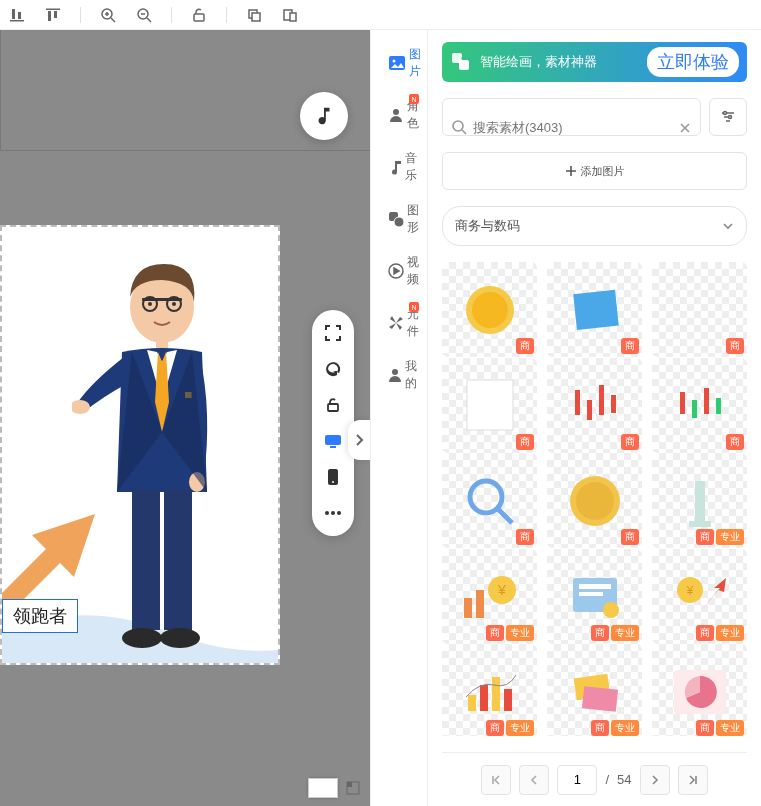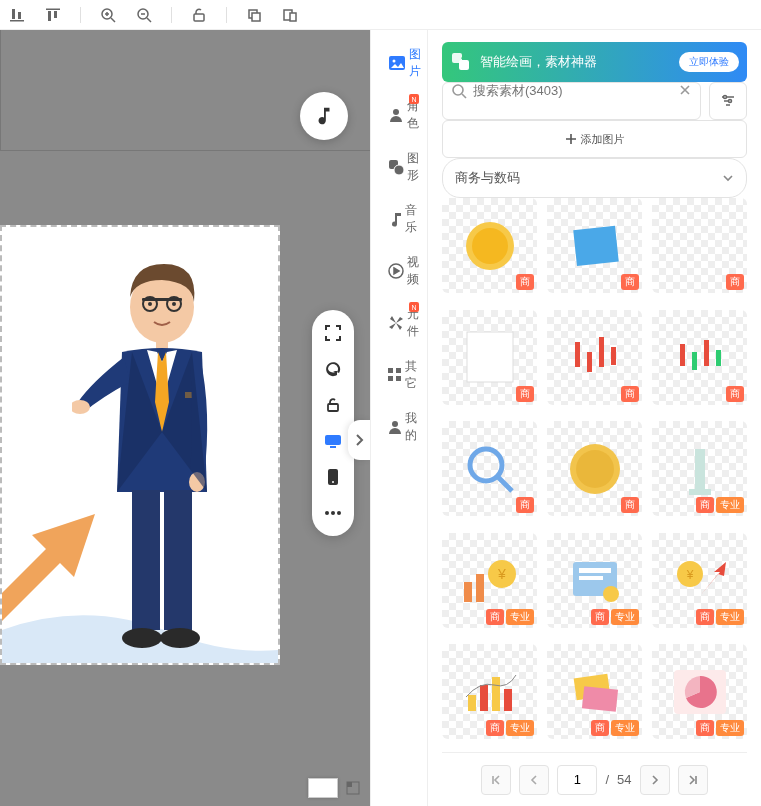--- a/index.html
+++ b/index.html
@@ -21,25 +21,25 @@
 .float-toolbar .fbtn{width:22px;height:22px;display:flex;align-items:center;justify-content:center;cursor:pointer;color:#333}
 .float-toolbar .fbtn.active{color:#2f7bff}
 .handle{position:absolute;right:0;top:390px;width:22px;height:40px;background:#fff;border-radius:12px 0 0 12px;box-shadow:-2px 0 6px rgba(0,0,0,.1);display:flex;align-items:center;justify-content:center;cursor:pointer}
 .bottom-thumb{position:absolute;right:10px;bottom:8px;display:flex;gap:8px;align-items:center}
 .thumb{width:30px;height:20px;background:#fff;border:1px solid #ccc;box-shadow:0 0 3px rgba(0,0,0,.2)}
 .sidenav{width:58px;background:#fff;border-left:1px solid #eee;border-right:1px solid #eee;display:flex;flex-direction:column;align-items:center;padding-top:10px;gap:6px}
 .sidenav .nitem{width:100%;display:flex;flex-direction:row;align-items:center;gap:2px;padding:6px 16px;cursor:pointer;color:#666;font-size:12px;position:relative}
 .sidenav .nitem.active{color:#2f7bff}
 .sidenav .nitem .nicon{width:22px;height:22px;display:flex;align-items:center;justify-content:center}
 .sidenav .badge{position:absolute;top:2px;right:8px;width:10px;height:10px;background:#ff5a3c;border-radius:2px;color:#fff;font-size:7px;display:flex;align-items:center;justify-content:center}
-.right-panel{width:333px;background:#fff;display:flex;flex-direction:column;padding:12px 14px 0;gap:0}
+.right-panel{width:333px;background:#fff;display:flex;flex-direction:column;padding:12px 14px 0;gap:16px}
 .promo{height:40px;border-radius:6px;background:linear-gradient(90deg,#34c77b,#2f8af5);display:flex;align-items:center;padding:0 8px;gap:8px;color:#fff;font-size:13px}
-.promo .pbtn{background:#fff;color:#2f7bff;border-radius:14px;padding:3px 10px;font-size:10px;cursor:pointer;margin-left:auto}
+.promo .pbtn{background:#fff;color:#2f7bff;border-radius:14px;padding:3px 10px;font-size:18px;cursor:pointer;margin-left:auto}
 .search-row{display:flex;gap:8px}
-.search-box{flex:1;height:38px;border:1px solid #e3e3e3;border-radius:6px;display:flex;align-items:flex-start;padding:0 8px;gap:6px;color:#999}
+.search-box{flex:1;height:38px;border:1px solid #e3e3e3;border-radius:6px;display:flex;align-items:flex-end;padding:0 8px;gap:6px;color:#999}
 .search-box input{flex:1;border:none;outline:none;font-size:13px;color:#333;background:transparent}
 .filter-btn{width:38px;height:38px;border:1px solid #e3e3e3;border-radius:6px;display:flex;align-items:center;justify-content:center;cursor:pointer;color:#666}
 .add-btn{height:38px;border:1px solid #e3e3e3;border-radius:6px;display:flex;align-items:center;justify-content:center;gap:4px;color:#555;font-size:11px;cursor:pointer}
 .cat-select{height:40px;border:1px solid #e3e3e3;border-radius:18px;display:flex;align-items:center;justify-content:space-between;padding:0 12px;color:#555;font-size:13px;cursor:pointer}
 .grid{flex:1;overflow:auto;display:grid;grid-template-columns:repeat(3,1fr);gap:10px;padding-bottom:6px}
 .asset{position:relative;aspect-ratio:1/1;border-radius:6px;background-color:#fff;background-image:linear-gradient(45deg,#eee 25%,transparent 25%,transparent 75%,#eee 75%),linear-gradient(45deg,#eee 25%,transparent 25%,transparent 75%,#eee 75%);background-size:14px 14px;background-position:0 0,7px 7px;display:flex;align-items:center;justify-content:center;cursor:pointer;overflow:hidden}
 .asset .tag{position:absolute;right:3px;bottom:3px;display:flex;gap:2px}
 .asset .tag span{background:#ff6a4d;color:#fff;font-size:10px;padding:1px 4px;border-radius:3px}
 .asset .tag span.pro{background:#ff8a3c}
 .pager{height:54px;border-top:1px solid #eee;display:flex;align-items:center;justify-content:center;gap:8px;font-size:13px;color:#666}
@@ -111,20 +111,21 @@
         </svg>
     </div>
     <div class="canvas">
       <div class="canvas-inner">
         <svg class="wave" viewBox="0 0 400 90">
             <path d="M0 60 Q100 10 200 50 T400 40 V90 H0Z" fill="#d9e8f7"></path>
           </svg>
         <svg class="arrow-shape" viewBox="0 0 100 100">
             <path d="M10 90 L60 40 L50 30 L95 15 L80 60 L70 50 L20 100 Z" fill="#f0a45b"></path>
           </svg>
+        <div class="caption-box">领跑者</div>
 
         <svg class="char-svg" viewBox="0 0 170 405">
           <ellipse cx="90" cy="55" rx="32" ry="36" fill="#f4c9a5"></ellipse>
           <path d="M58 45 Q60 12 92 12 Q126 12 122 50 Q120 30 90 28 Q64 28 58 45" fill="#6b4a2f"></path>
           <rect x="70" y="46" width="40" height="3" fill="#333" rx="1"></rect>
           <circle cx="78" cy="52" r="7" fill="none" stroke="#333" stroke-width="2"></circle>
           <circle cx="102" cy="52" r="7" fill="none" stroke="#333" stroke-width="2"></circle>
           <circle cx="78" cy="52" r="2" fill="#333"></circle>
             <circle cx="102" cy="52" r="2" fill="#333"></circle>
           <path d="M82 70 Q90 76 98 70" stroke="#a06048" stroke-width="2" fill="none"></path>
@@ -218,63 +219,52 @@
       <div class="nicon">
           <svg width="18" height="18" viewBox="0 0 18 18" fill="#666">
             <circle cx="9" cy="6" r="3"></circle>
             <path d="M3 16a6 6 0 0112 0H3z"></path>
           </svg>
         </div>
       <span>角色</span>
     </div>
     <div class="nitem">
       <div class="nicon">
+          <svg width="16" height="16" viewBox="0 0 16 16" fill="#666">
+            <path d="M8 2v8.5a2.5 2.5 0 102 2.4V5h4V2H8z"></path>
+          </svg>
+        </div>
+      <span>音乐</span>
+    </div>
+    <div class="nitem">
+      <div class="nicon">
           <svg width="18" height="18" viewBox="0 0 18 18" fill="#666">
             <rect x="2" y="2" width="9" height="9" rx="2"></rect>
             <circle cx="12" cy="12" r="5" fill="#666" stroke="#fff" stroke-width="1"></circle>
           </svg>
         </div>
       <span>图形</span>
     </div>
     <div class="nitem">
       <div class="nicon">
-          <svg width="16" height="16" viewBox="0 0 16 16" fill="#666">
-            <path d="M8 2v8.5a2.5 2.5 0 102 2.4V5h4V2H8z"></path>
-          </svg>
-        </div>
-      <span>音乐</span>
-    </div>
-    <div class="nitem">
-      <div class="nicon">
           <svg width="18" height="18" viewBox="0 0 18 18" fill="none" stroke="#666" stroke-width="1.5">
             <circle cx="9" cy="9" r="7"></circle>
             <path d="M7 6l5 3-5 3z" fill="#666"></path>
           </svg>
         </div>
       <span>视频</span>
     </div>
     <div class="nitem">
       <div class="badge">N</div>
       <div class="nicon">
           <svg width="18" height="18" viewBox="0 0 18 18" fill="#666">
             <path d="M9 9L3 5l2-3 4 7zm0 0l4-6 3 2-7 4zm0 0l6 4-2 3-4-7zm0 0l-4 6-3-2 7-4z"></path>
           </svg>
         </div>
       <span>元件</span>
-    </div>
-    <div class="nitem">
-      <div class="nicon">
-          <svg width="16" height="16" viewBox="0 0 16 16" fill="#666">
-            <rect x="1" y="1" width="5" height="5"></rect>
-            <rect x="9" y="1" width="5" height="5"></rect>
-            <rect x="1" y="9" width="5" height="5"></rect>
-            <rect x="9" y="9" width="5" height="5"></rect>
-          </svg>
-        </div>
-      <span>其它</span>
     </div>
     <div class="nitem">
       <div class="nicon">
           <svg width="16" height="16" viewBox="0 0 16 16" fill="#666">
             <circle cx="8" cy="5" r="3"></circle>
             <path d="M2 15a6 6 0 0112 0H2z"></path>
           </svg>
         </div>
       <span>我的</span>
     </div>

